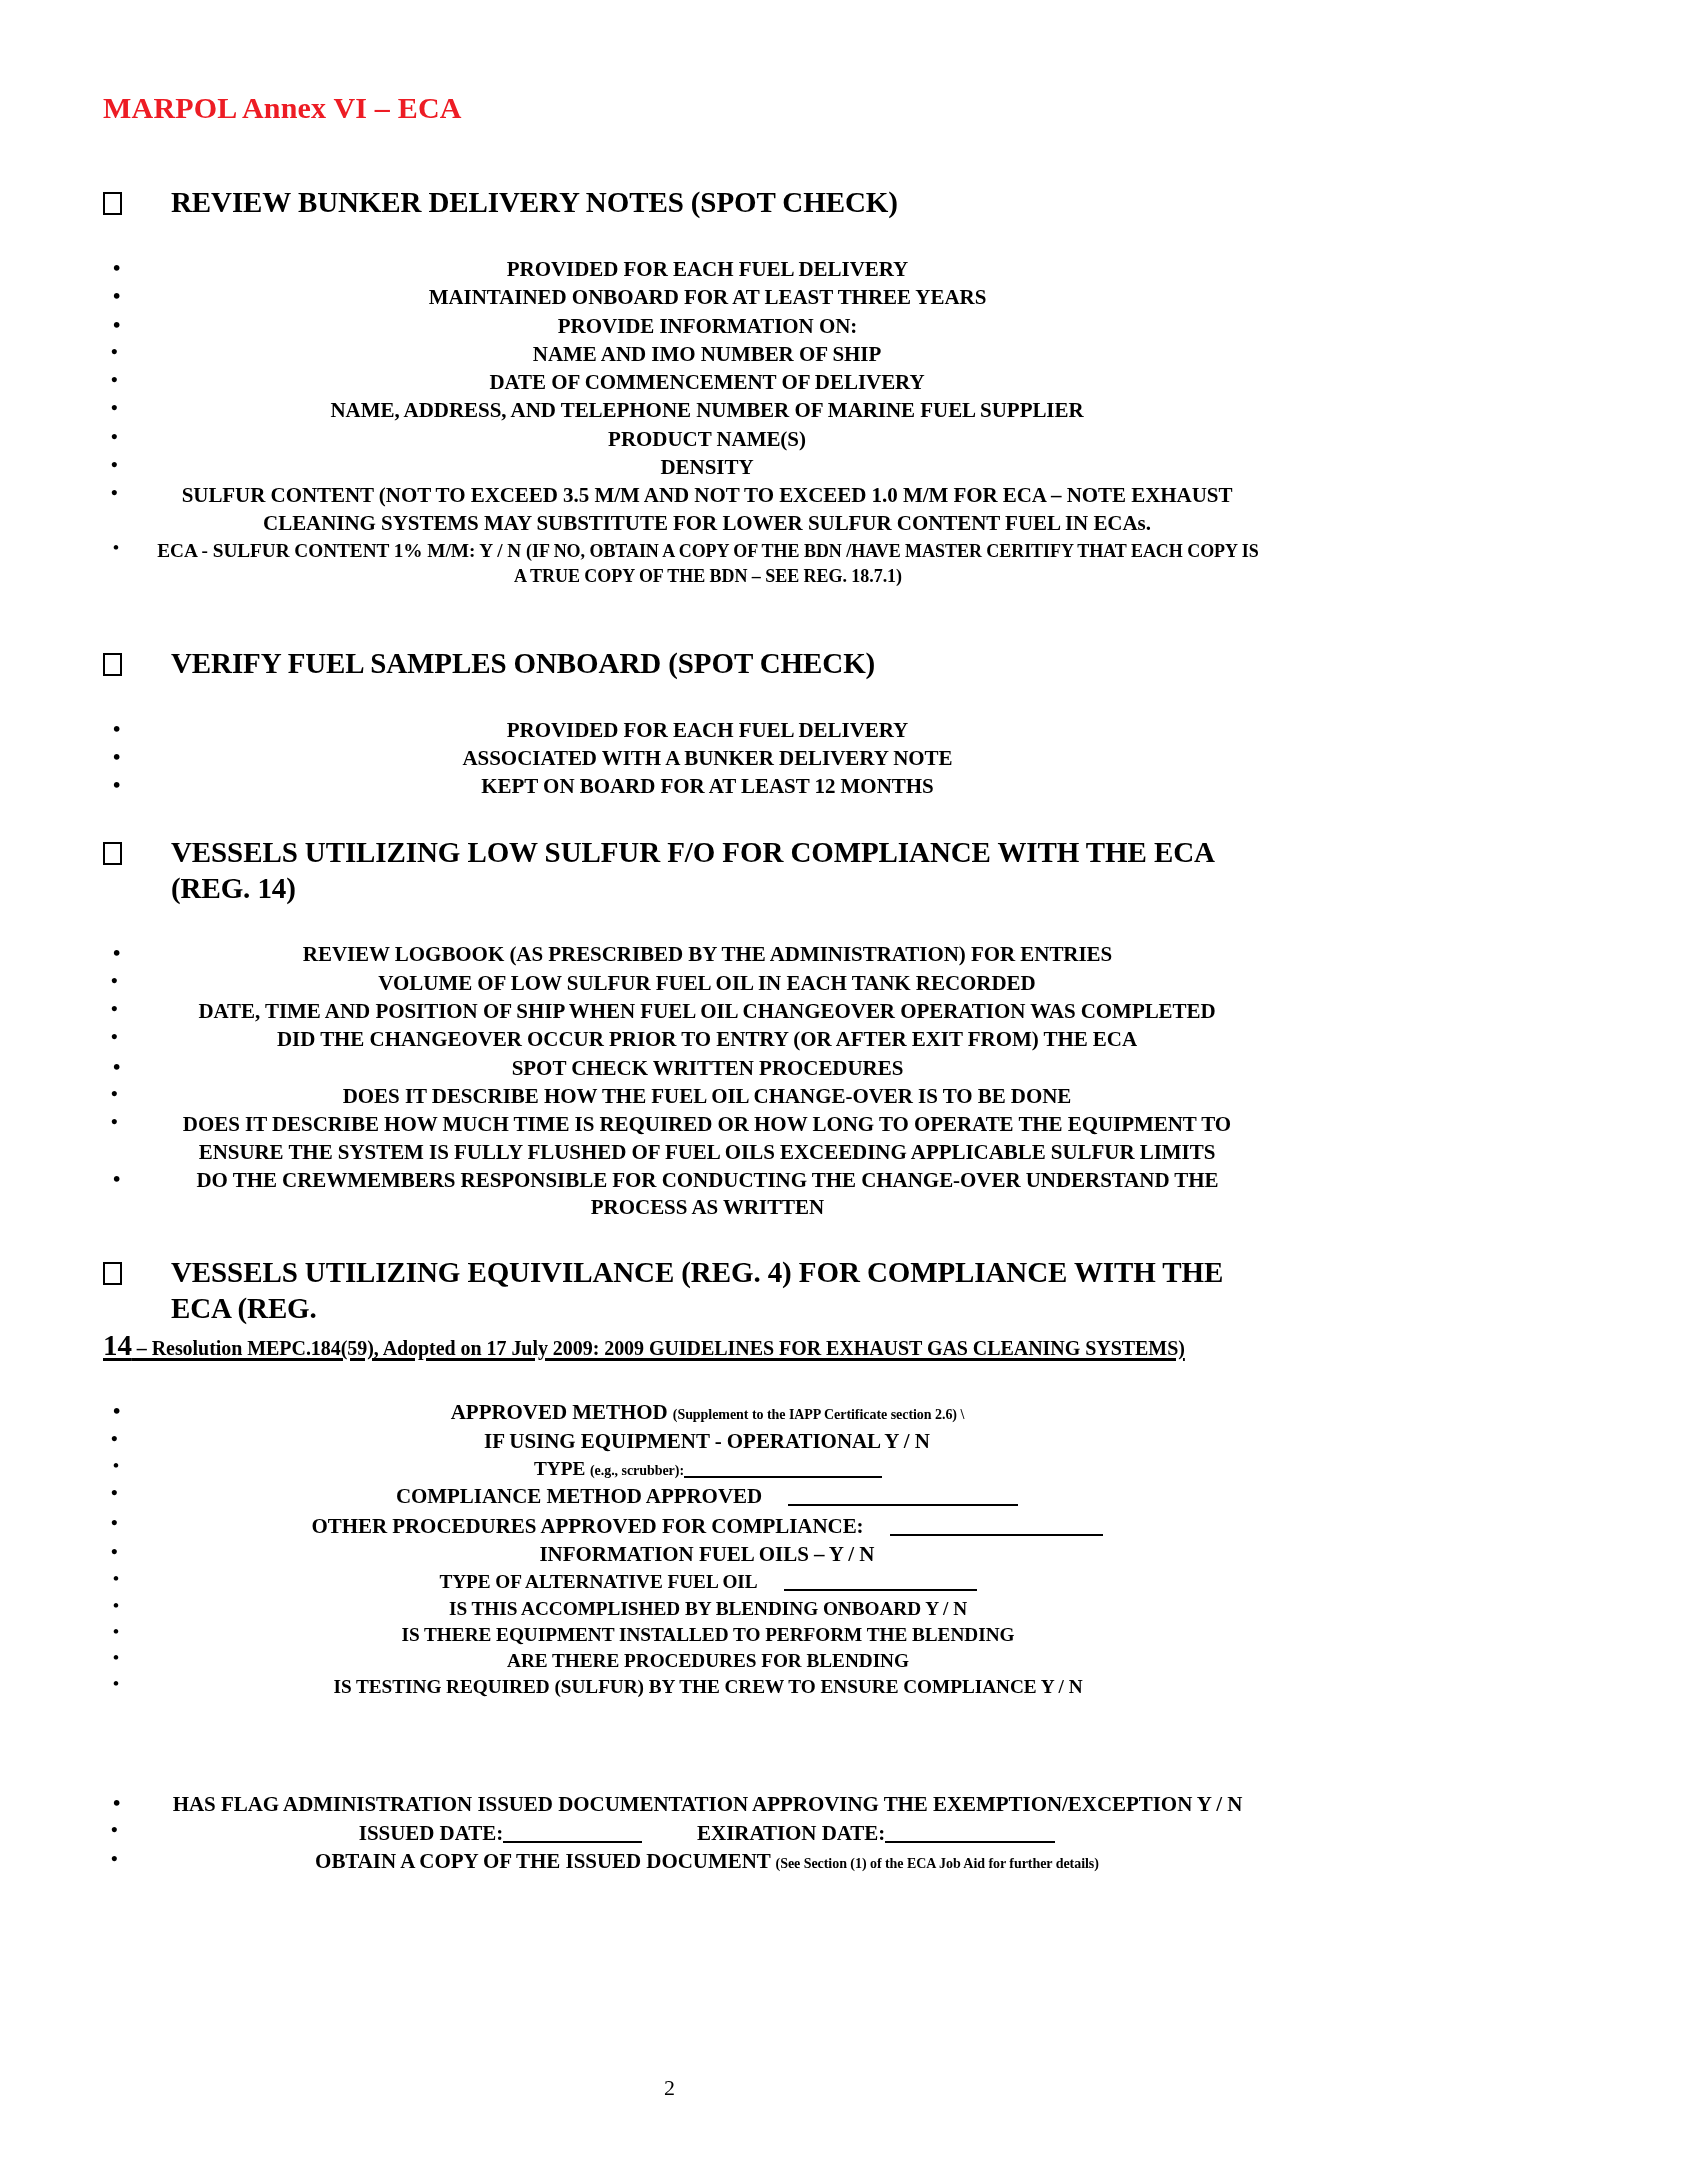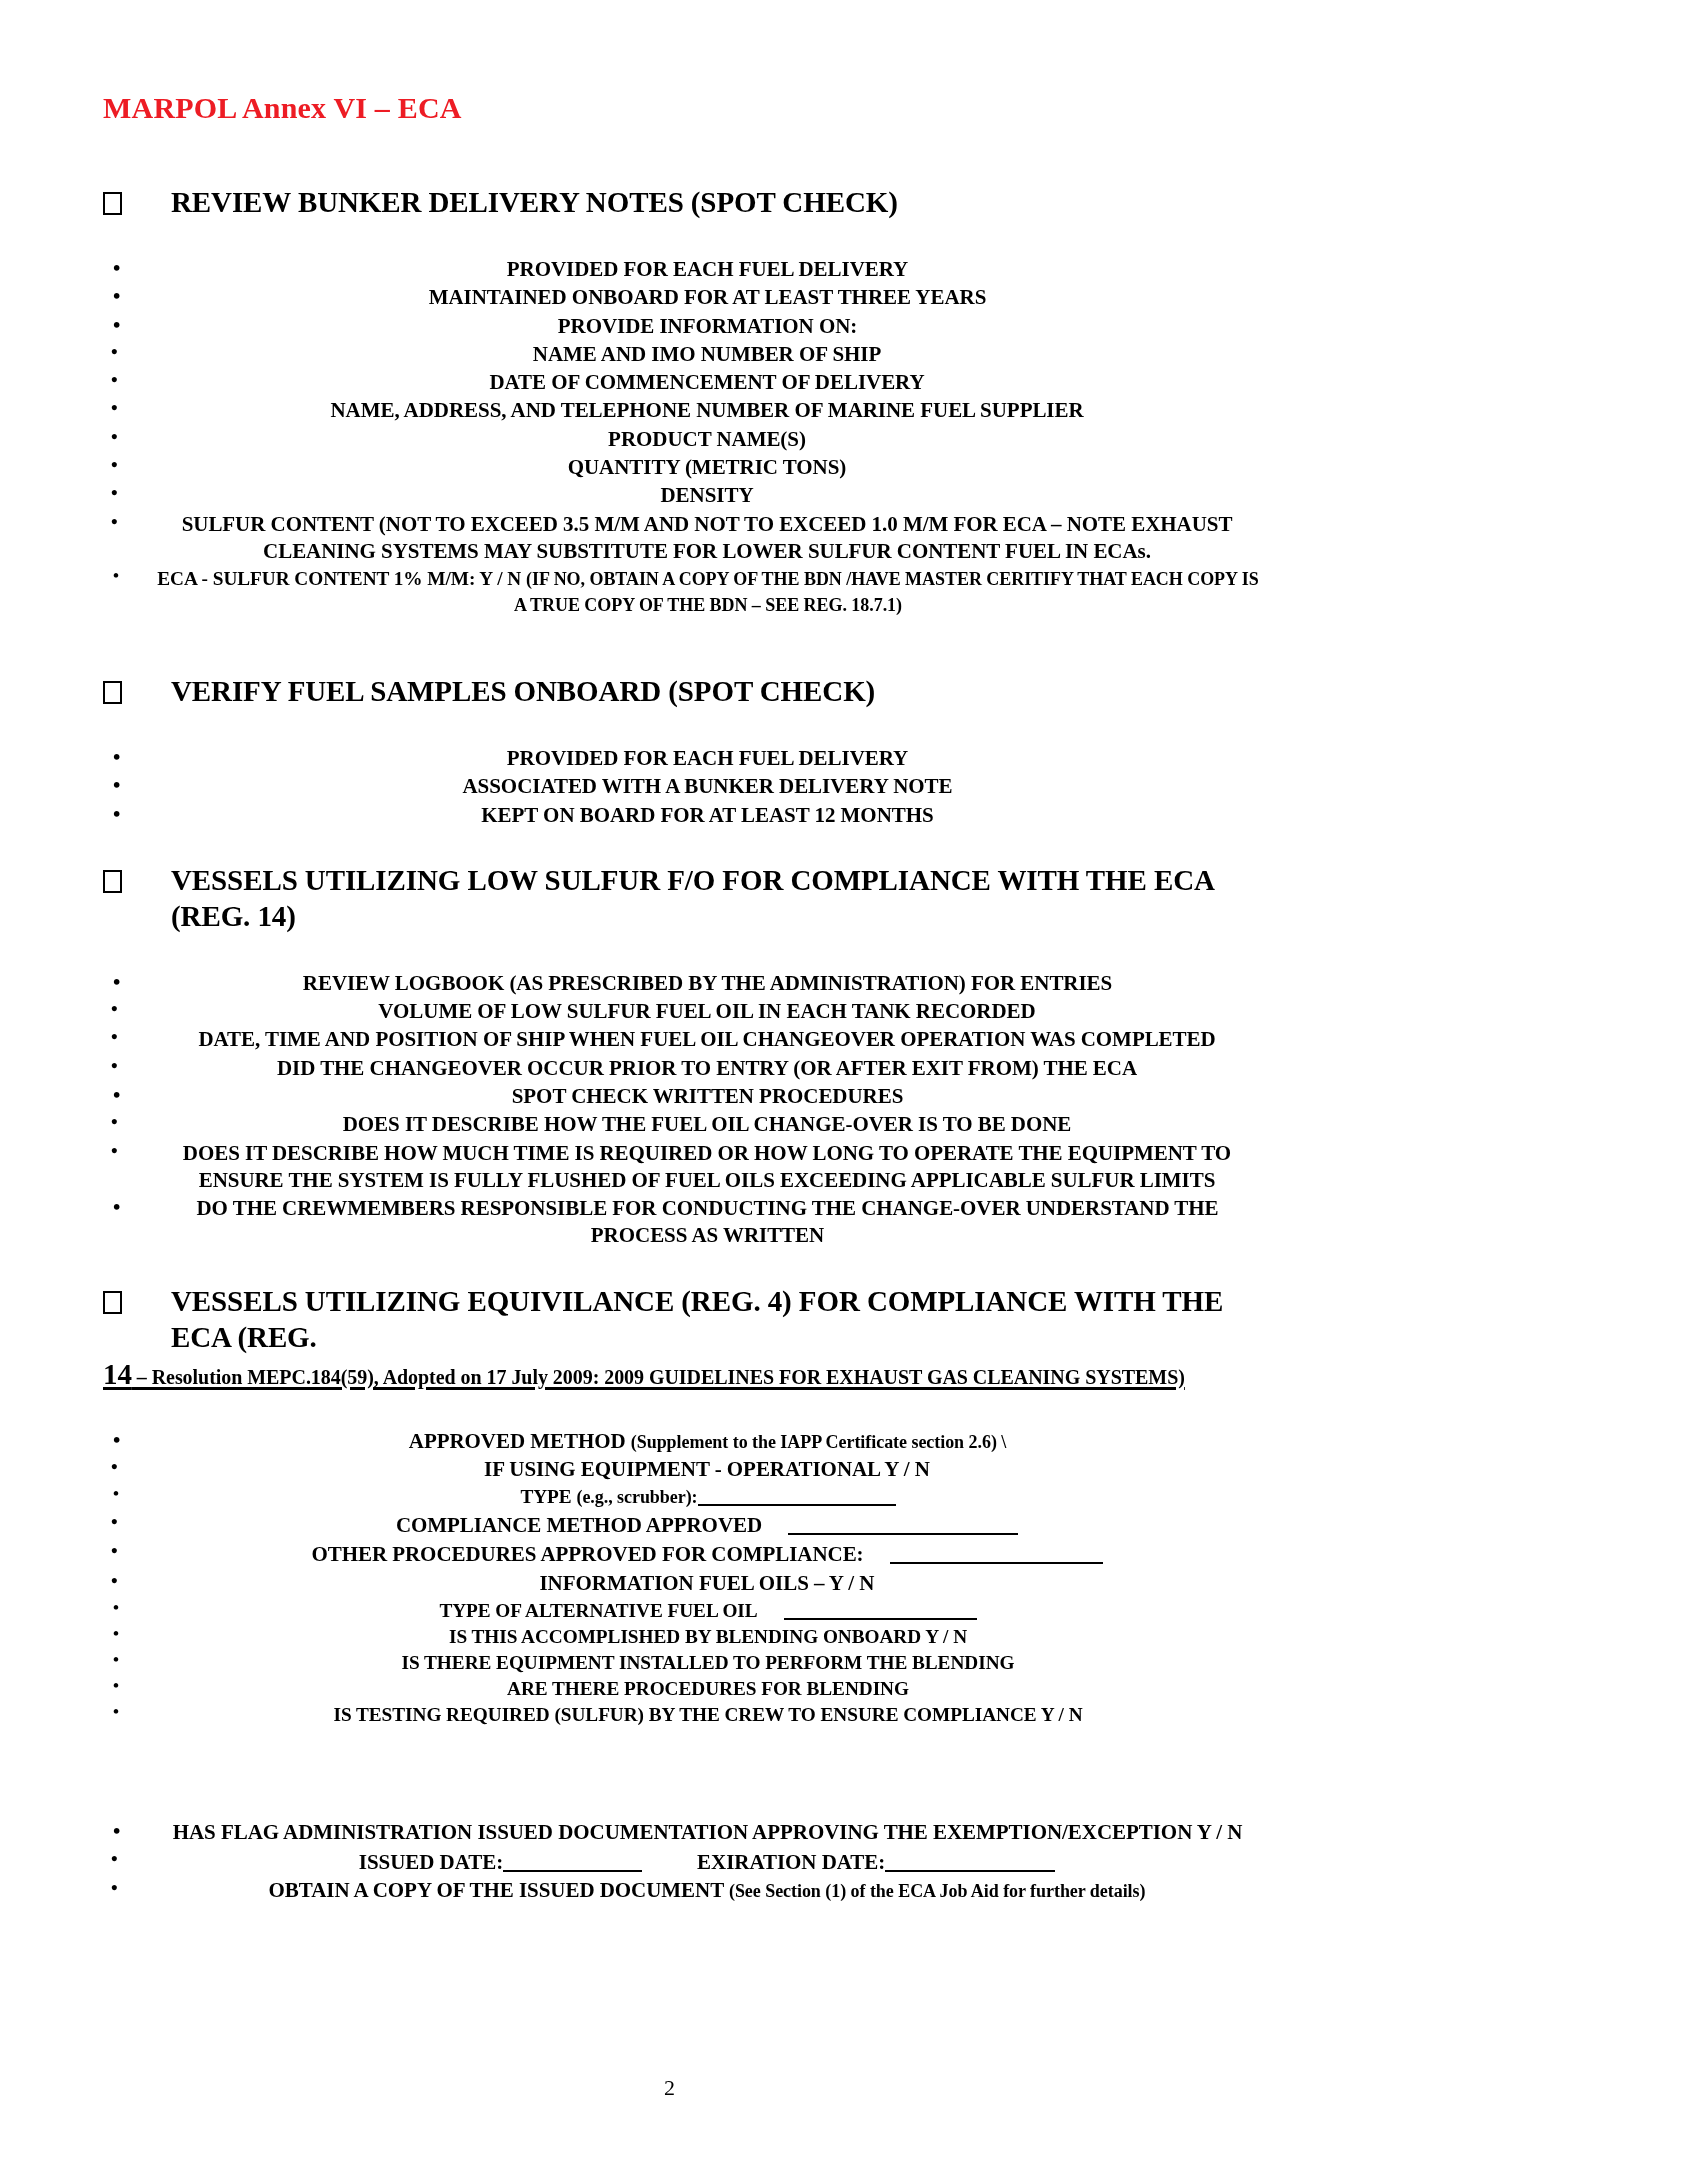--- a/index.html
+++ b/index.html
@@ -115,21 +115,21 @@
   .ind1 { margin-left: 61px; text-align: center; }
   .ind2 { margin-left: 51px; }
   .ind3 { margin-left: 54px; }
 
   .small-note {
     font-size: 18px;
     font-weight: bold;
     letter-spacing: -0.05px;
   }
   .mixed-note {
-    font-size: 18px;
+    font-size: 14px;
     font-weight: bold;
   }
 
   
   .blank {
     display: inline-block;
     border-bottom: 2.4px solid #000;
     vertical-align: baseline;
     height: 1.05em;
     margin-bottom: -3px;
@@ -174,21 +174,20 @@
   <div class="gap-m"></div>
   <ul class="lvl ind1">
     <li class="bullet l1">PROVIDED FOR EACH FUEL DELIVERY</li>
     <li class="bullet l1">MAINTAINED ONBOARD FOR AT LEAST THREE YEARS</li>
     <li class="bullet l1">PROVIDE INFORMATION ON:</li>
     <ul class="lvl ind2">
       <li class="bullet l2">NAME AND IMO NUMBER OF SHIP</li>
       <li class="bullet l2">DATE OF COMMENCEMENT OF DELIVERY</li>
       <li class="bullet l2">NAME, ADDRESS, AND TELEPHONE NUMBER OF MARINE FUEL SUPPLIER</li>
       <li class="bullet l2">PRODUCT NAME(S)</li>
-      <li class="bullet l2">QUANTITY (METRIC TONS)</li>
       <li class="bullet l2">DENSITY</li>
       <li class="bullet l2">SULFUR CONTENT (NOT TO EXCEED 3.5 M/M AND NOT TO EXCEED 1.0 M/M FOR ECA – NOTE EXHAUST CLEANING SYSTEMS MAY SUBSTITUTE FOR LOWER SULFUR CONTENT FUEL IN ECAs.</li>
       <ul class="lvl ind3">
         <li class="bullet l3"><span>ECA - SULFUR CONTENT 1% M/M: Y / N </span><span class="small-note">(IF NO, OBTAIN A COPY OF THE BDN /HAVE MASTER CERITIFY THAT EACH COPY IS A TRUE COPY OF THE BDN – SEE REG. 18.7.1)</span></li>
       </ul>
     </ul>
   </ul>
 
   <div class="gap-xl"></div>
 

